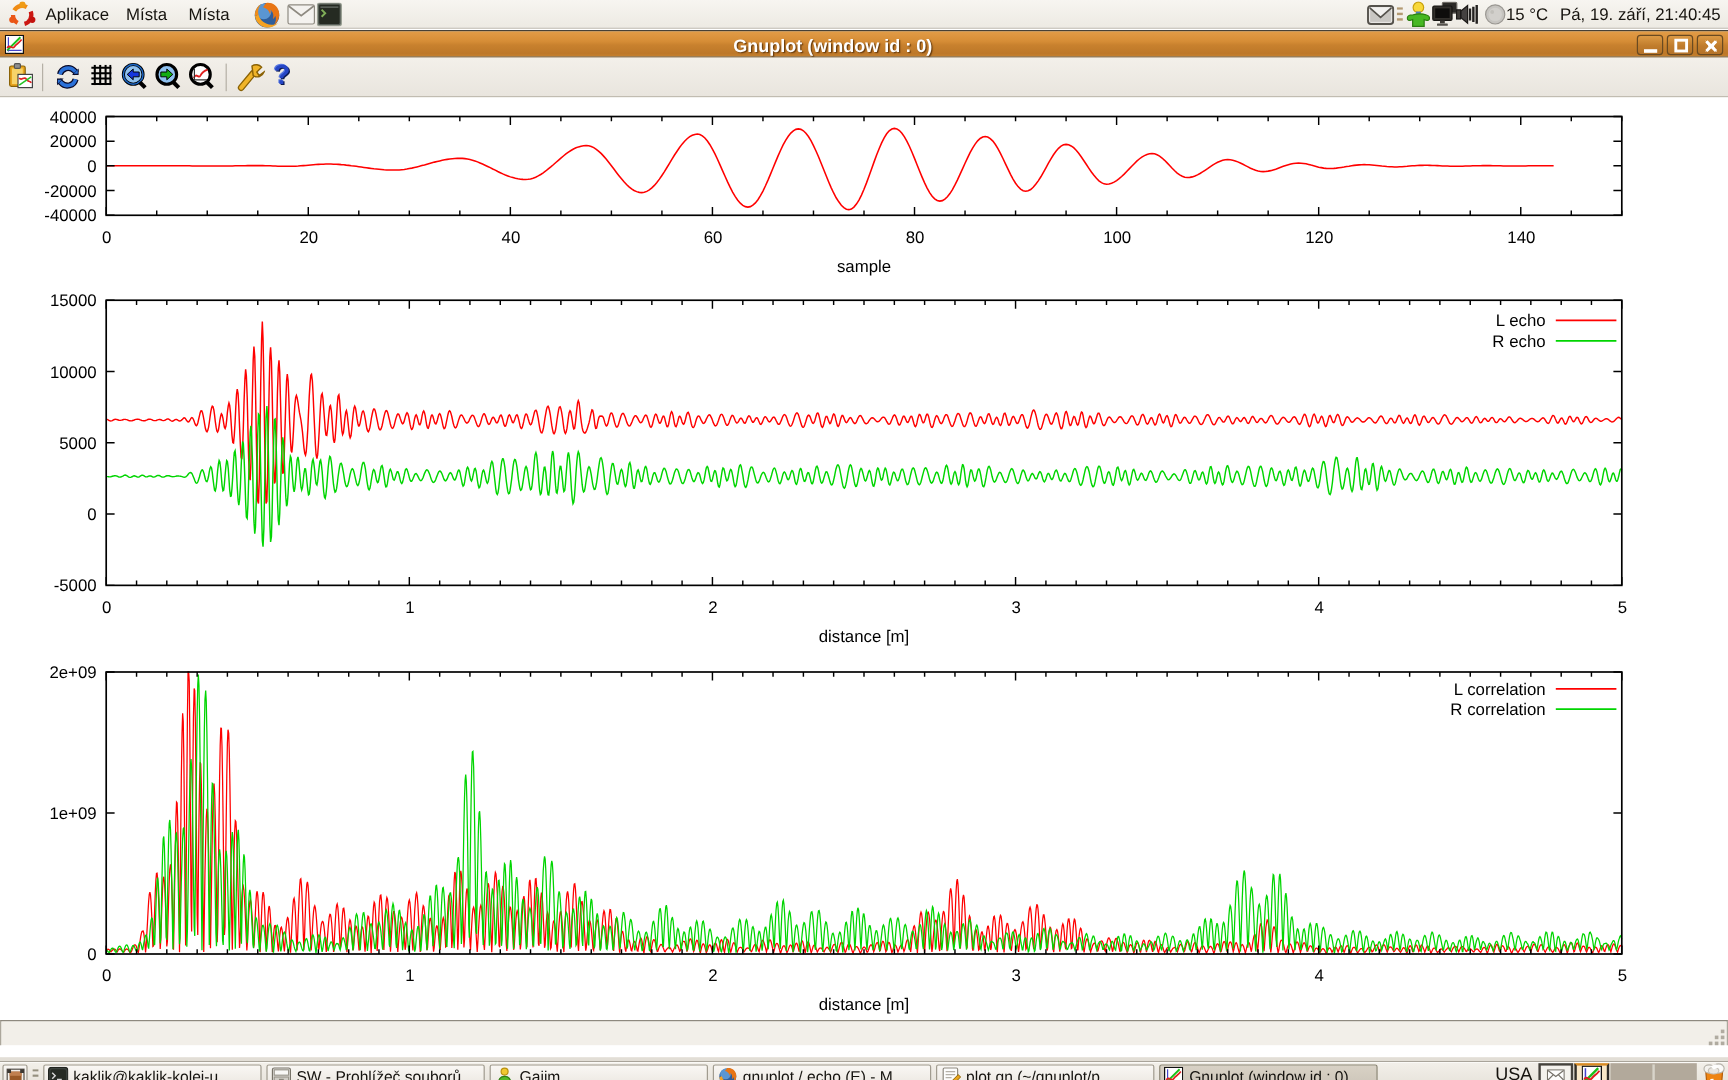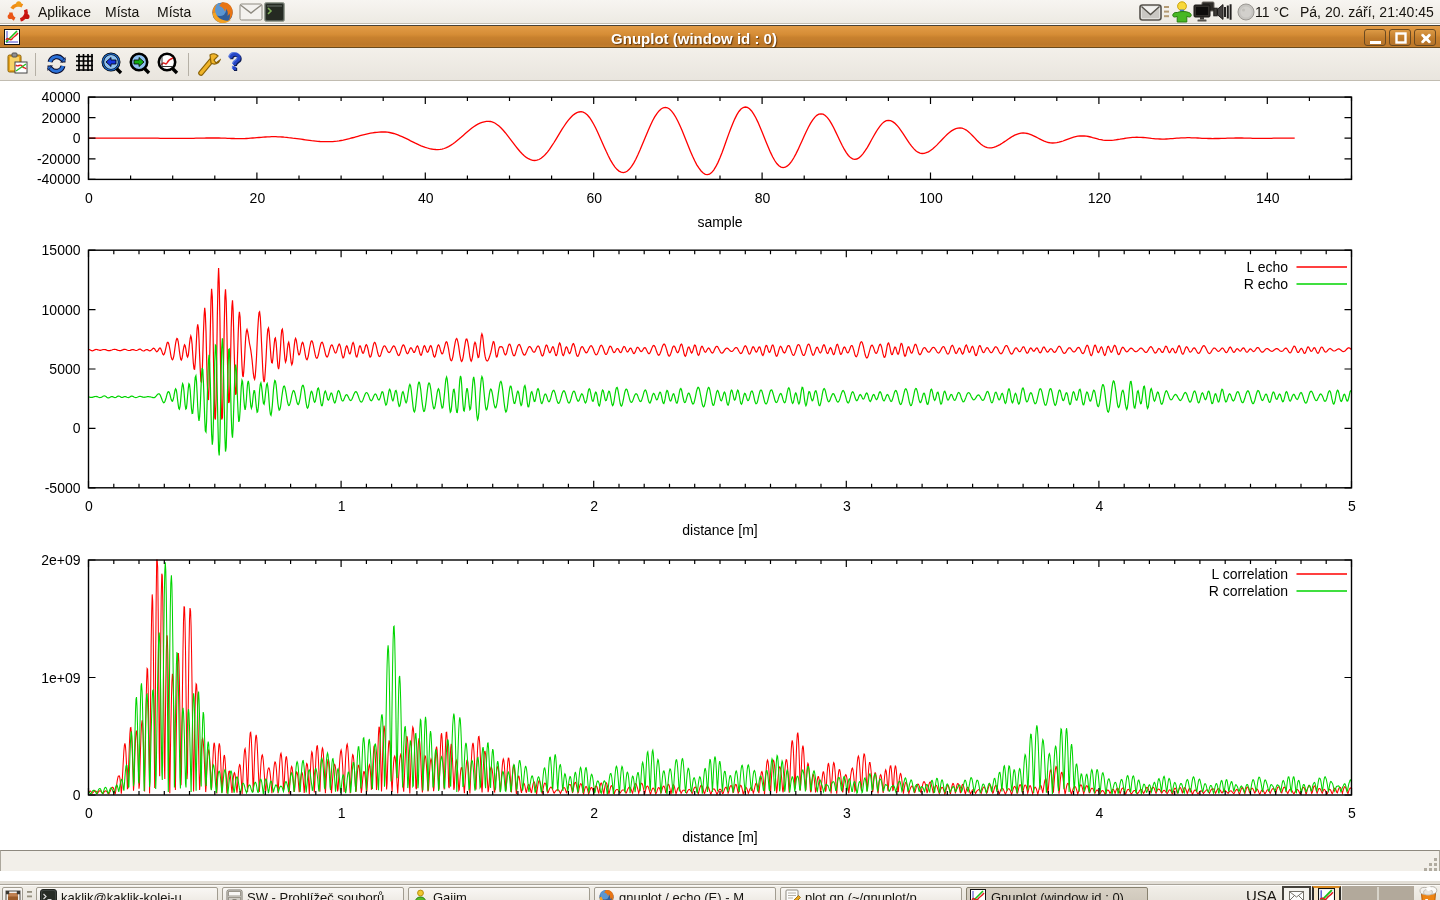--- a/index.html
+++ b/index.html
@@ -132,22 +132,22 @@
  <svg class="abs" style="left:1213px;top:2px" width="20" height="20" viewBox="0 0 20 20">
   <rect x="0.8" y="6.2" width="3.4" height="7.6" fill="#3f3c38" stroke="#1c1a18"></rect>
   <path d="M4.5 7.2 10 2.6v14.8L4.5 12.8z" fill="#444140" stroke="#1c1a18"></path>
   <path d="M12 5v10M14.8 3.6v12.8M17.6 2.2v15.6" stroke="#232120" stroke-width="2"></path>
  </svg>
  <svg class="abs" style="left:1237px;top:3px" width="18" height="18" viewBox="0 0 18 18">
   <circle cx="9" cy="9" r="8" fill="#c6c4c0" stroke="#9b9893"></circle>
   <circle cx="9" cy="9" r="5.6" fill="#d2d0cc"></circle>
   <circle cx="6.5" cy="7" r="1.6" fill="#c2c0bb"></circle>
  </svg>
- <span class="mi" style="left:1255px">11 °C</span>
- <span class="mi" style="left:1300px">Pá, 20. září, 21:40:45</span>
+ <span class="mi" style="left:1255px">15 °C</span>
+ <span class="mi" style="left:1300px">Pá, 19. září, 21:40:45</span>
 </div>
 <div class="abs" id="titlebar">
  <svg class="abs" style="left:4px;top:3px" width="16" height="16" viewBox="0 0 16 16">
   <rect x="0.5" y="0.5" width="15" height="15" fill="#fff" stroke="#111"></rect>
   <path d="M2 13h12M3 2v12" stroke="#4444cc" stroke-width="1"></path>
   <path d="M2 13 13 2" stroke="#19c119" stroke-width="1.6"></path>
   <path d="M2 11c2-4 4 2 6-1s3-2 6-6" stroke="#e02020" stroke-width="1.4" fill="none"></path>
  </svg>
  <div id="title">Gnuplot (window id : 0)</div>
  <div class="wbtn" style="left:1364px"><svg width="22" height="17" viewBox="0 0 22 17">

